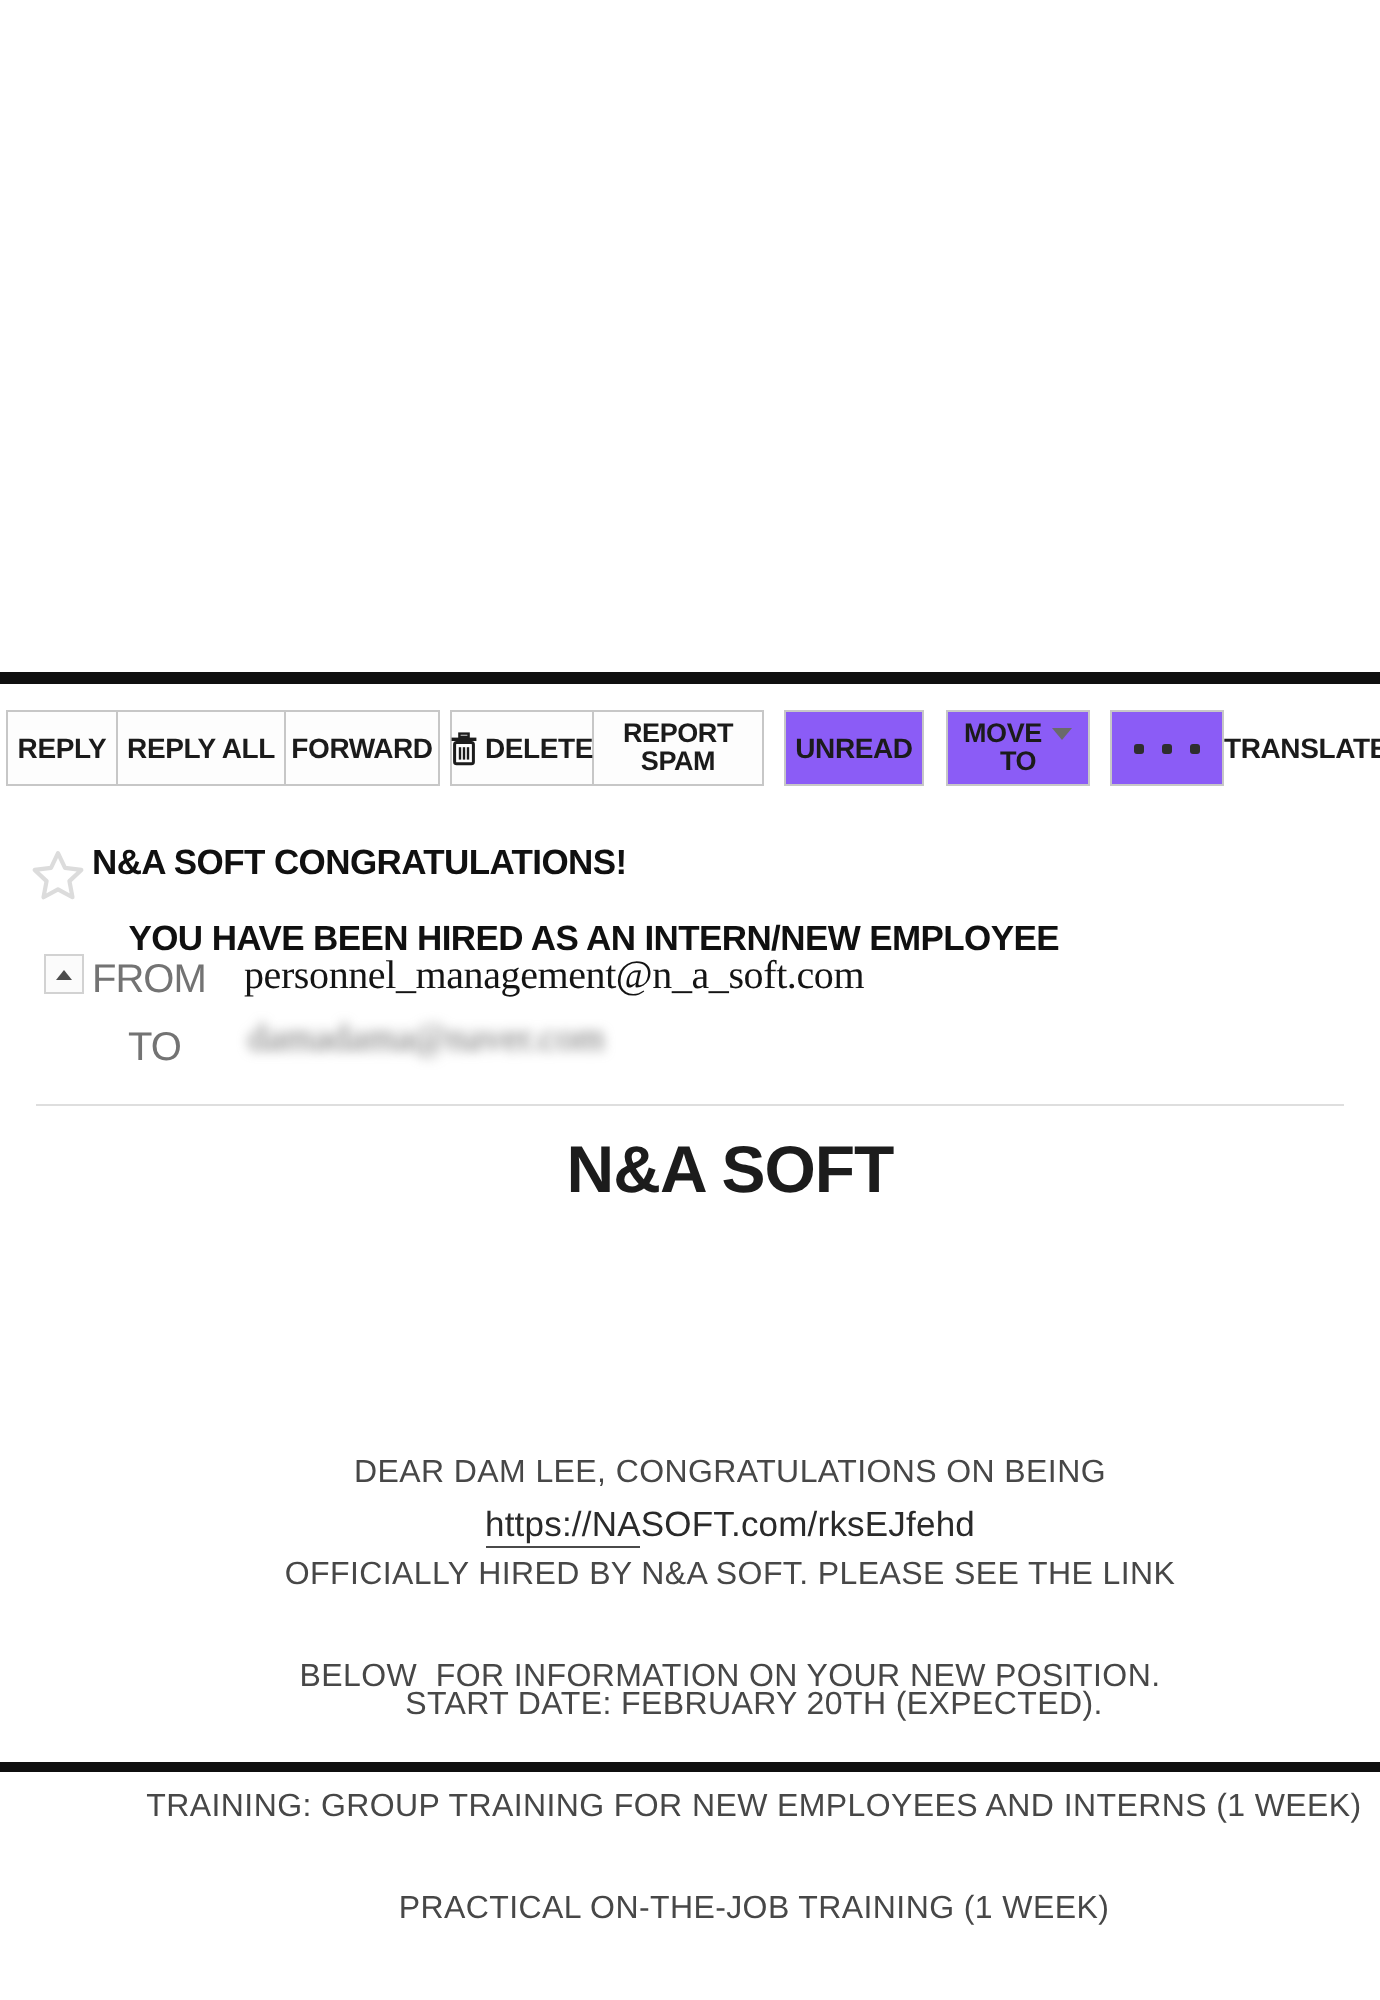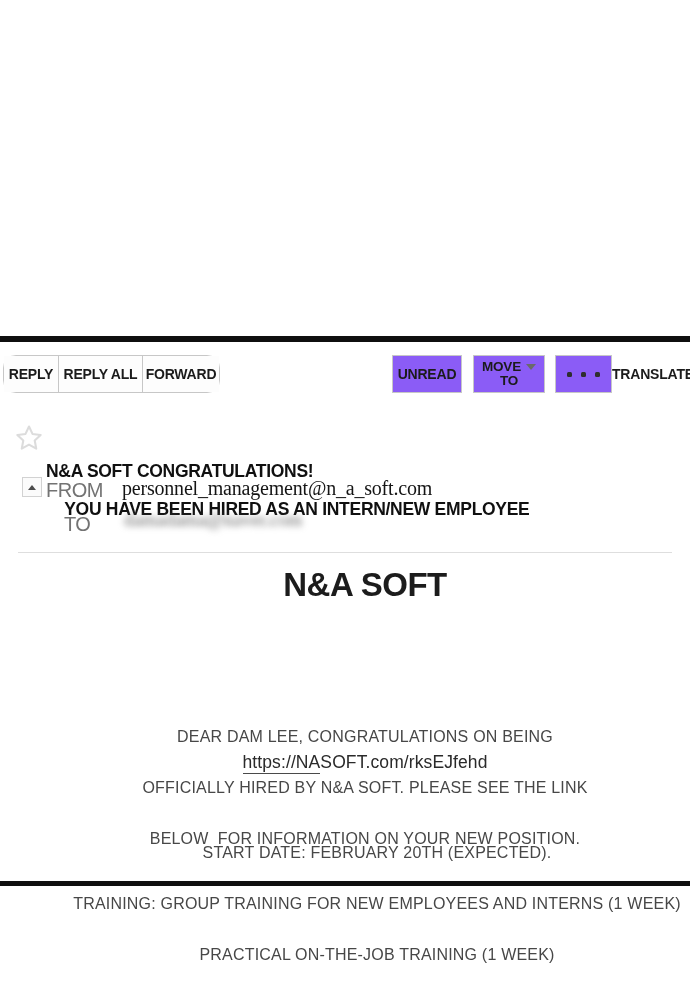--- a/index.html
+++ b/index.html
@@ -56,21 +56,20 @@
     letter-spacing: -0.2px; cursor: pointer;
   }
 
   
   .star-wrap { position: absolute; left: 15px; top: 424px; cursor: pointer; }
   .subject {
     position: absolute; left: 46px; top: 422px;
     font-size: 17.5px; font-weight: bold; color: #101010;
     line-height: 19px; letter-spacing: -0.3px;
     white-space: pre-wrap;
-    margin-top: 40px;
   }
   .collapse-btn {
     position: absolute; left: 22px; top: 477px;
     width: 20px; height: 20px;
     border: 1px solid #d2d2d2; background: #fbfbfb;
     display: flex; align-items: center; justify-content: center;
     cursor: pointer;
   }
   .tri-up {
     width: 0; height: 0;
@@ -119,32 +118,53 @@
   .u-part { border-bottom: 1.5px solid #4a4a4a; padding-bottom: 1px; }
 </style>
 </head>
 <body>
 
 <div class="page">
 
   <div class="hr-bar bar-top"></div>
 
   <div class="toolbar">
-    <div class="btn-group" style="left:3px;border-radius:13px;">
+    <div class="btn-group" style="left:3px;">
       <div class="tb-btn seg" style="width:55px;">
         <span>REPLY</span>
       </div>
       <div class="tb-btn seg" style="width:84px;">
         <span>REPLY ALL</span>
       </div>
       <div class="tb-btn seg" style="width:76px;">
         <span>FORWARD</span>
       </div>
     </div>
 
+    <div class="btn-group" style="left:225px;">
+      <div class="tb-btn seg" style="width:71px;">
+        <span class="icon-row">
+          <span style="display:inline-flex;">
+            <svg width="14" height="17" viewBox="0 0 14 17">
+              <rect x="0.8" y="2.8" width="12.4" height="1.7" fill="#1b1b1b"></rect>
+              <rect x="4.7" y="0.8" width="4.6" height="1.6" fill="none" stroke="#1b1b1b" stroke-width="1.2"></rect>
+              <rect x="2.3" y="5.3" width="9.4" height="10.6" rx="1" fill="none" stroke="#1b1b1b" stroke-width="1.5"></rect>
+              <line x1="5" y1="7.6" x2="5" y2="13.8" stroke="#1b1b1b" stroke-width="1.2"></line>
+              <line x1="7" y1="7.6" x2="7" y2="13.8" stroke="#1b1b1b" stroke-width="1.2"></line>
+              <line x1="9" y1="7.6" x2="9" y2="13.8" stroke="#1b1b1b" stroke-width="1.2"></line>
+            </svg>
+          </span>
+          <span>DELETE</span>
+        </span>
+      </div>
+      <div class="tb-btn seg" style="width:84px;font-size:13.5px;">
+        <span>REPORT</span>
+        <span>SPAM</span>
+      </div>
+    </div>
 
     <div class="btn-solo tb-btn" style="left:392px;width:70px;">
       <span>UNREAD</span>
     </div>
 
     <div class="btn-solo tb-btn" style="left:473px;width:72px;font-size:13.5px;">
       <span class="icon-row">
         <span>MOVE</span>
         <span class="tri-down"></span>
       </span>

